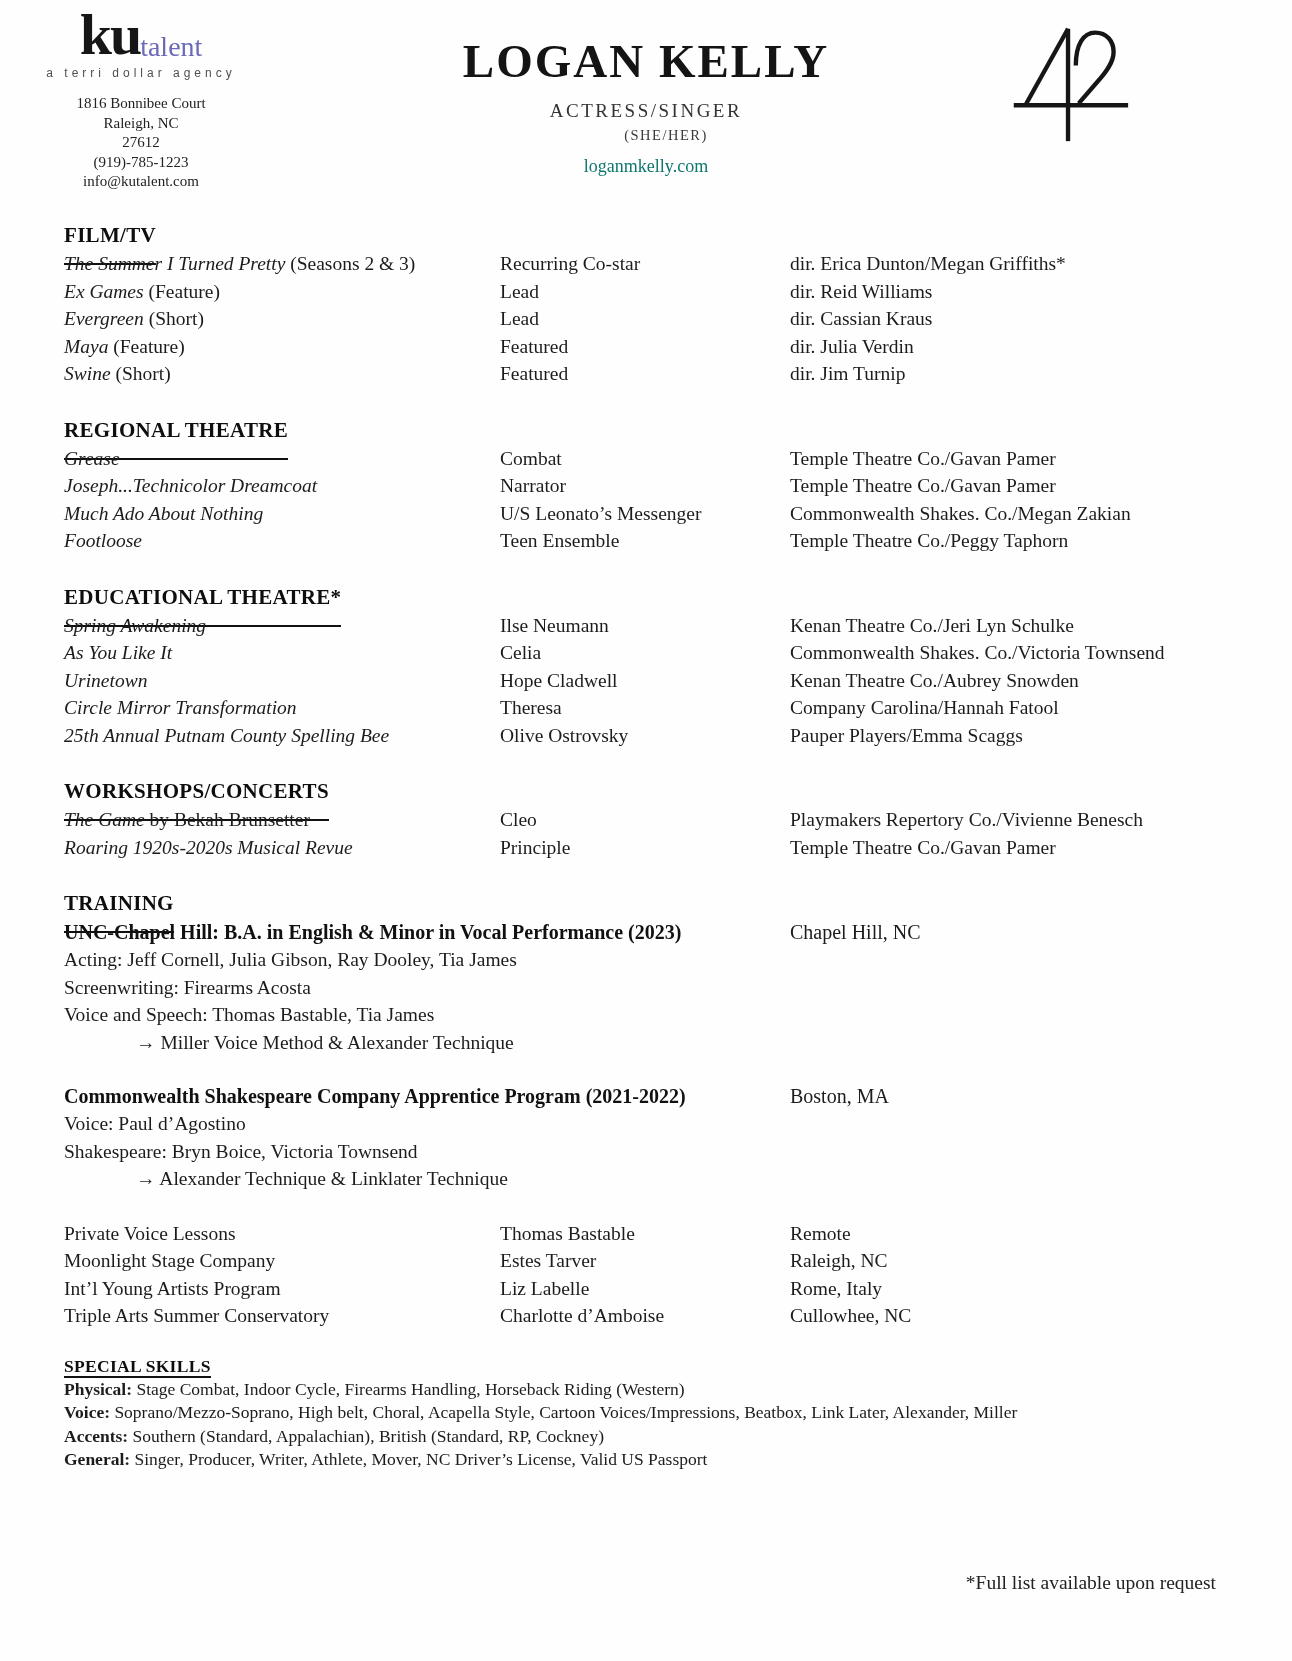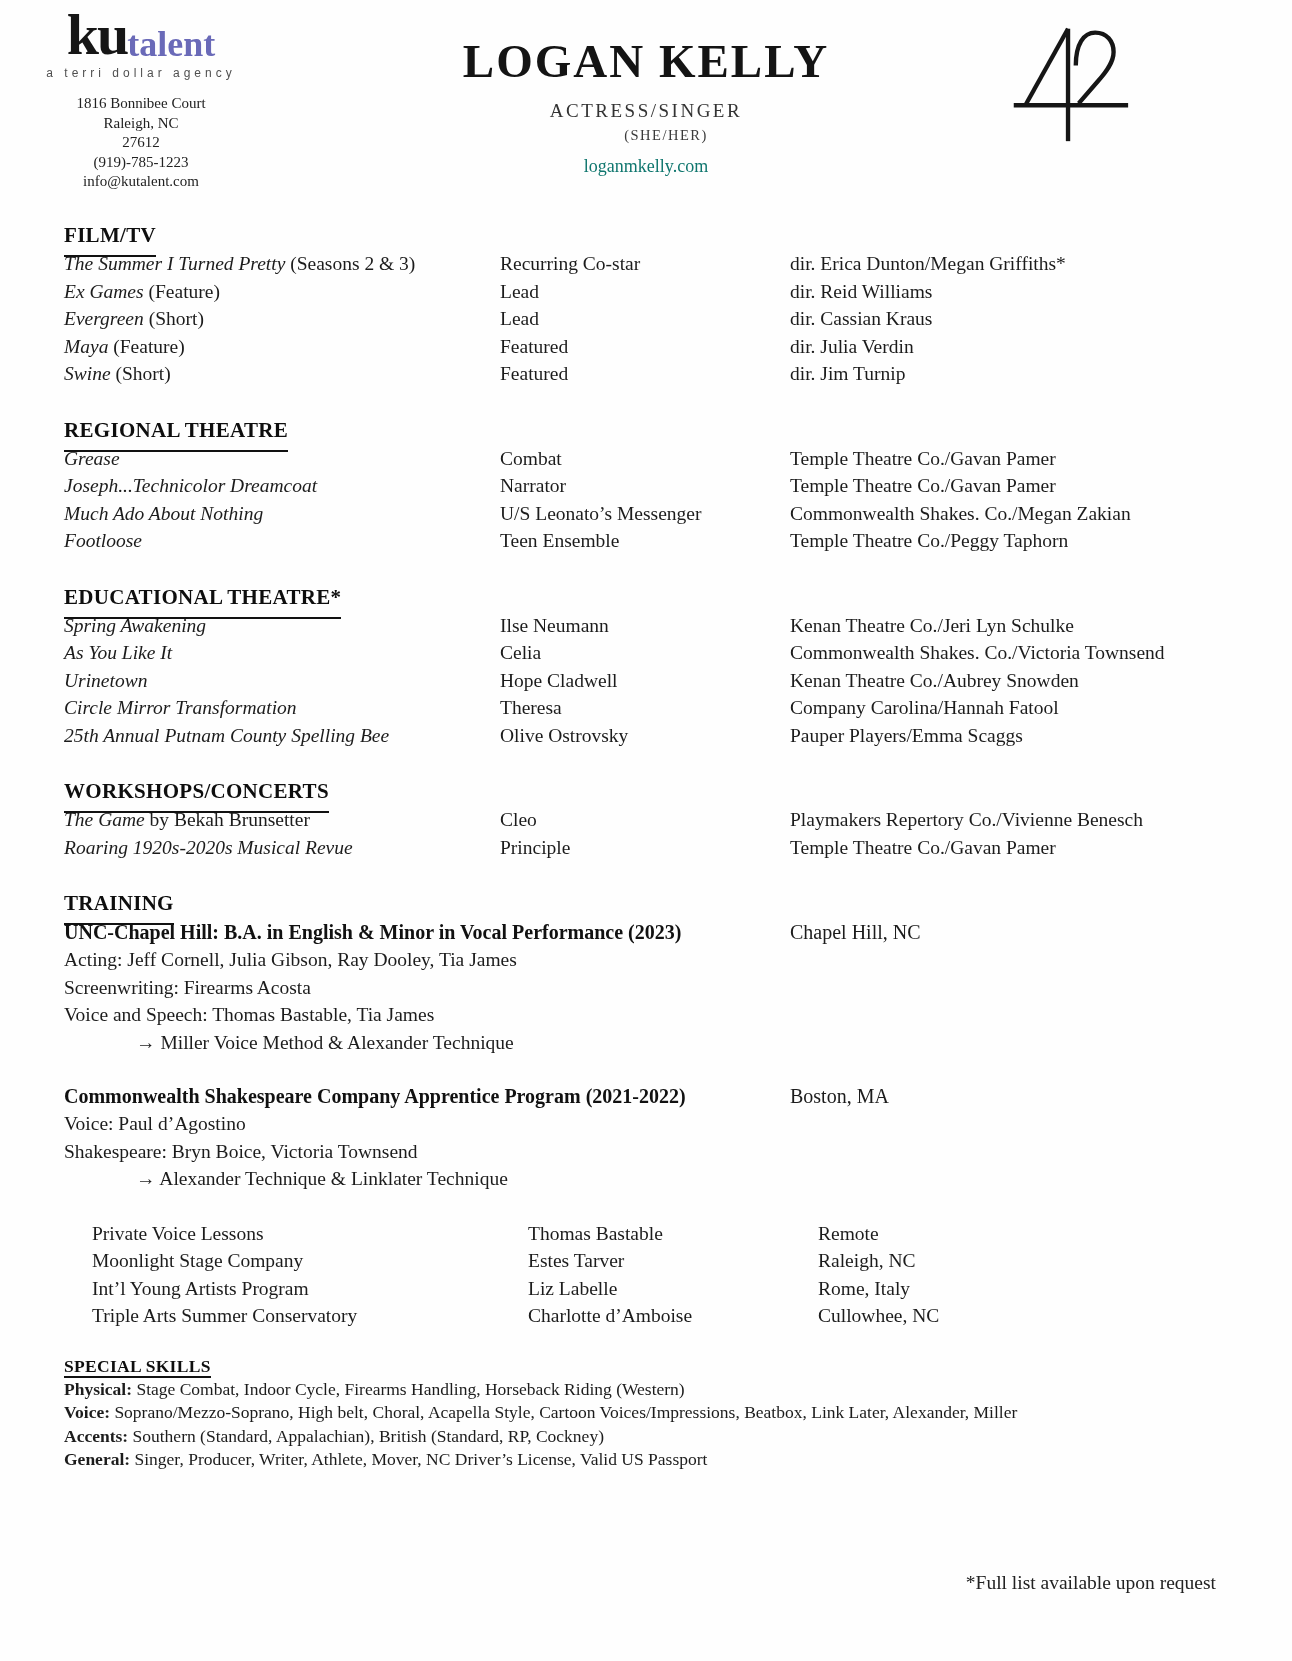--- a/index.html
+++ b/index.html
@@ -4,49 +4,49 @@
 <style>
   html,body{margin:0;padding:0;background:#e8e8e8;}
   .page{
     position:relative;width:1292px;height:1661px;margin:0 auto;background:#fefefe;
     font-family:"Liberation Serif","DejaVu Serif",serif;color:#1c1c1c;overflow:hidden;
   }
   
   .agency{position:absolute;left:36px;top:6px;width:210px;text-align:center;}
   .logo-row{display:flex;align-items:baseline;justify-content:center;white-space:nowrap;}
   .logo-ku{font-size:58px;font-weight:700;color:#161616;letter-spacing:-2px;line-height:1;}
-  .logo-talent{font-size:36px;font-weight:700;color:#6a6ab8;position:relative;top:2px;letter-spacing:0px;}
+  .logo-talent{font-size:28px;font-weight:400;color:#6a6ab8;position:relative;top:2px;letter-spacing:0px;}
   .agency-tagline{font-family:"Liberation Sans",sans-serif;font-size:12px;letter-spacing:4px;color:#4f4f4f;margin-top:2px;white-space:nowrap;}
   .agency-address{margin-top:14px;font-size:15px;line-height:19.5px;color:#222;}
   
   .center-head{position:absolute;left:0;right:0;top:36px;text-align:center;}
   .perf-name{font-size:47px;font-weight:600;letter-spacing:2px;color:#141414;line-height:1.1;}
   .perf-title{font-size:19px;letter-spacing:2.5px;color:#333;margin-top:12px;}
   .perf-pronouns{font-size:14.5px;letter-spacing:1.5px;color:#3a3a3a;margin-top:5px;margin-left:40px;}
   .perf-site{font-size:18px;color:#0f766e;margin-top:12px;}
   
   .logo42{position:absolute;left:1006px;top:22px;}
   
   .content{position:absolute;left:64px;top:220px;right:54px;}
   .section{margin-top:27px;}
   .section:first-child{margin-top:0;}
   .sec-heading{font-size:21px;font-weight:700;line-height:30px;letter-spacing:0.3px;color:#0e0e0e;}
-  .sec-heading .hu{border-bottom:2.5px solid #111;padding-bottom:8px;}
+  .sec-heading .hu{border-bottom:2.5px solid #111;padding-bottom:16px;}
   .crow{display:grid;grid-template-columns:436px 290px 1fr;font-size:19.5px;line-height:27.5px;}
   .c-title em{font-style:italic;}
   .c-title .suffix{font-style:normal;}
   
   .prog{margin-top:0;}
   .prog + .prog{margin-top:26px;}
   .prog-head{display:grid;grid-template-columns:726px 1fr;font-size:20px;line-height:28px;}
   .prog-name{font-weight:700;color:#111;}
   .prog-loc{font-weight:400;}
   .prog-detail{font-size:19.5px;line-height:27.5px;}
   .arrow-line{padding-left:72px;}
-  .lessons{margin-top:27px;margin-left:28px;}
+  .lessons{margin-top:27px;}
   
   .skills{margin-top:24px;}
   .skills-heading{font-size:17.5px;font-weight:700;letter-spacing:0.3px;line-height:24px;color:#0e0e0e;}
   .skills-heading .hu{border-bottom:2px solid #111;}
   .skill-line{font-size:17.5px;line-height:23.5px;}
   .skill-line b{font-weight:700;}
   
   .footnote{position:absolute;right:76px;top:1572px;font-size:19.5px;color:#222;}
 </style>
 </head>

